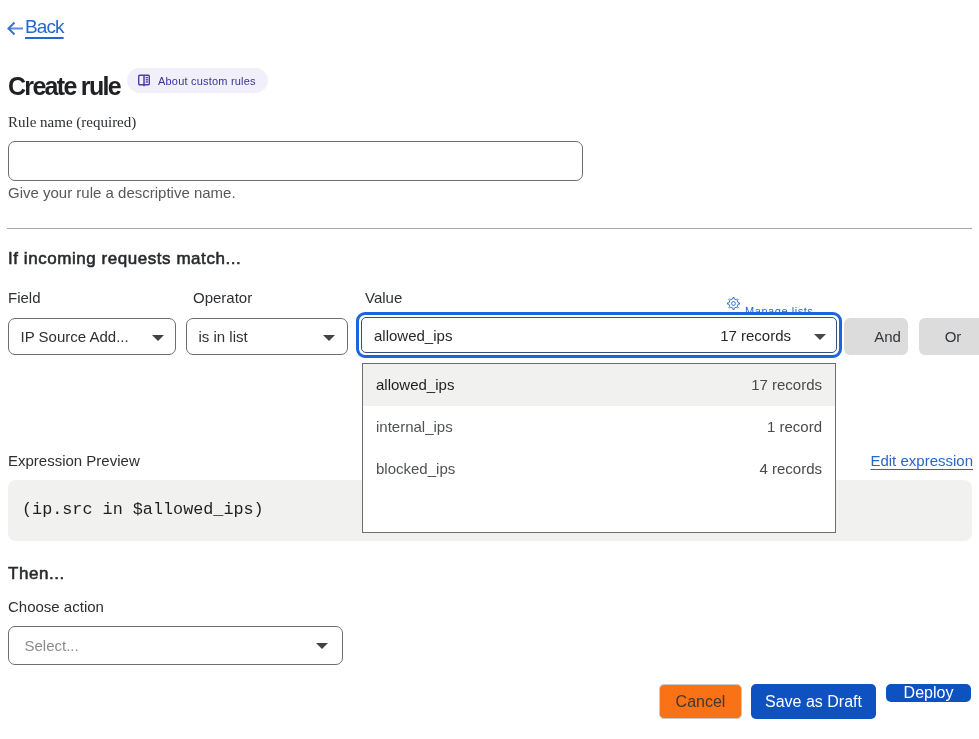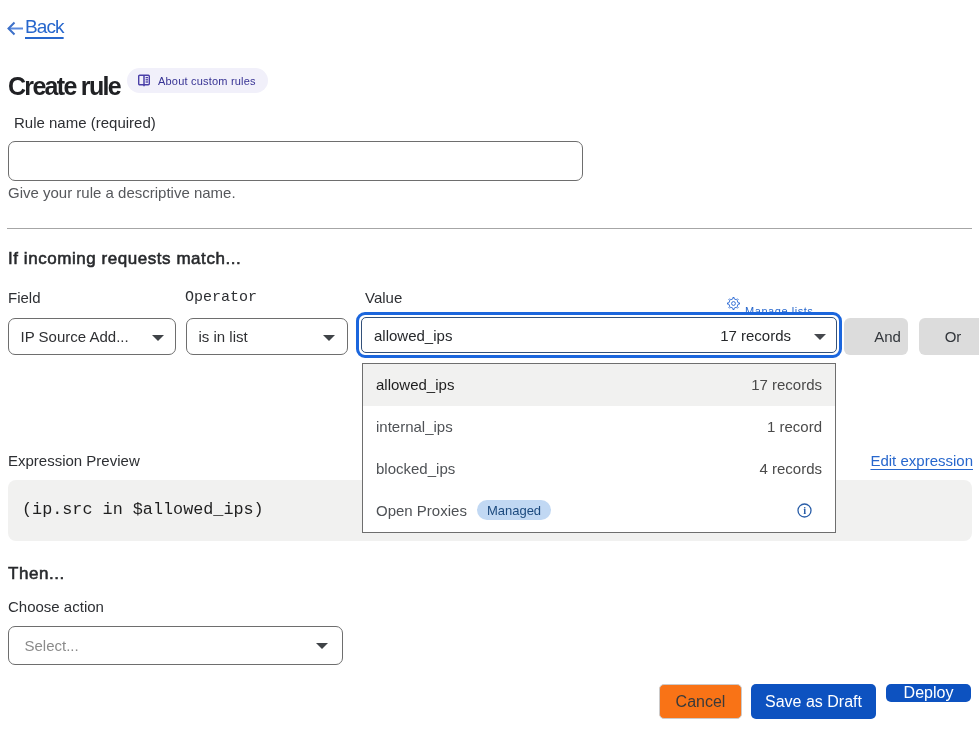--- a/index.html
+++ b/index.html
@@ -72,29 +72,29 @@
     <svg width="12" height="13" viewBox="0 0 12 13">
       <rect x="0.7" y="1.2" width="10.6" height="9.6" rx="1" fill="none" stroke="#4a3fa8" stroke-width="1.4"></rect>
       <line x1="6" y1="1.2" x2="6" y2="12.3" stroke="#4a3fa8" stroke-width="1.5"></line>
       <line x1="7.6" y1="3.6" x2="10" y2="3.6" stroke="#4a3fa8" stroke-width="1.3"></line>
       <line x1="7.6" y1="5.8" x2="10" y2="5.8" stroke="#4a3fa8" stroke-width="1.3"></line>
       <line x1="7.6" y1="8" x2="10" y2="8" stroke="#4a3fa8" stroke-width="1.3"></line>
     </svg>
     <span>About custom rules</span>
   </div>
 
-  <div class="abs label" style="left:14px; top:114px;">Rule name (required)</div>
+  <div class="abs label" style="left:8px; top:114px;font-family:Liberation Serif, serif;">Rule name (required)</div>
   <div class="abs input1"></div>
   <div class="abs helper">Give your rule a descriptive name.</div>
   <div class="abs divider"></div>
 
   <div class="abs h2" style="left:8px; top:249px;">If incoming requests match...</div>
 
   <div class="abs label" style="left:8px; top:289px;">Field</div>
-  <div class="abs label" style="left:185px; top:289px;font-family:Liberation Mono, monospace;">Operator</div>
+  <div class="abs label" style="left:193px; top:289px;">Operator</div>
   <div class="abs label" style="left:365px; top:289px;">Value</div>
 
   <a class="abs" href="#" style="left:727px; top:289px; display:flex; align-items:center; gap:5px;">
     <svg width="13" height="13" viewBox="0 0 17 17">
       <path fill-rule="evenodd" d="M7.69 0.64 L9.31 0.64 L9.41 2.47 L12.12 3.59 L13.49 2.37 L14.63 3.51 L13.41 4.88 L14.53 7.59 L16.36 7.69 L16.36 9.31 L14.53 9.41 L13.41 12.12 L14.63 13.49 L13.49 14.63 L12.12 13.41 L9.41 14.53 L9.31 16.36 L7.69 16.36 L7.59 14.53 L4.88 13.41 L3.51 14.63 L2.37 13.49 L3.59 12.12 L2.47 9.41 L0.64 9.31 L0.64 7.69 L2.47 7.59 L3.59 4.88 L2.37 3.51 L3.51 2.37 L4.88 3.59 L7.59 2.47 Z" fill="none" stroke="#2e6bd4" stroke-width="1.25"></path>
       <circle cx="8.5" cy="8.5" r="2.5" fill="none" stroke="#2e6bd4" stroke-width="1.25"></circle>
     </svg>
     <span class="link" style="font-size:11px; letter-spacing:0.55px; text-underline-offset:3px;margin-top:16px;">Manage lists</span>
   </a>
 
@@ -130,30 +130,20 @@
       <span class="r">17 records</span>
     </div>
     <div class="row">
       <span>internal_ips</span>
       <span class="r">1 record</span>
     </div>
     <div class="row">
       <span>blocked_ips</span>
       <span class="r">4 records</span>
     </div>
-    <div class="row">
-      <span>Open Proxies</span>
-      <span class="mpill">Managed</span>
-      <span class="r" style="display:flex; margin-right:10px;">
-        <svg width="15" height="15" viewBox="0 0 15 15">
-          <circle cx="7.5" cy="7.5" r="6.5" fill="none" stroke="#2a5ea8" stroke-width="1.3"></circle>
-          <text x="7.6" y="11.3" text-anchor="middle" font-family="Liberation Serif" font-weight="bold" font-size="10.5" fill="#2a5ea8">i</text>
-        </svg>
-      </span>
-    </div>
   </div>
 
   <div class="abs h2" style="left:8px; top:564px;">Then...</div>
   <div class="abs label" style="left:8px; top:598px;">Choose action</div>
   <div class="abs sel" style="left:8px; top:626px; width:335px; height:39px;">
     <span class="tx" style="color:#8b8b8b; padding-left:15.5px;text-align:center;">Select...</span>
     <span class="caret" style="left:307px; top:16px;"></span>
   </div>
 
   <div class="abs btn-cancel" style="left:659px; top:684px; width:83px; height:35px;">Cancel</div>

